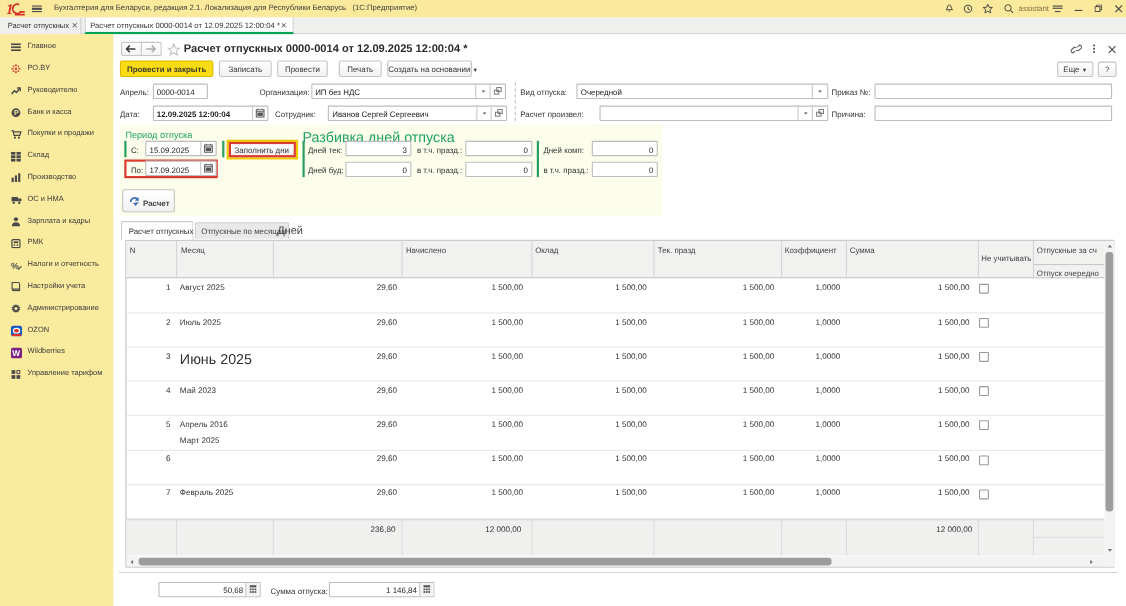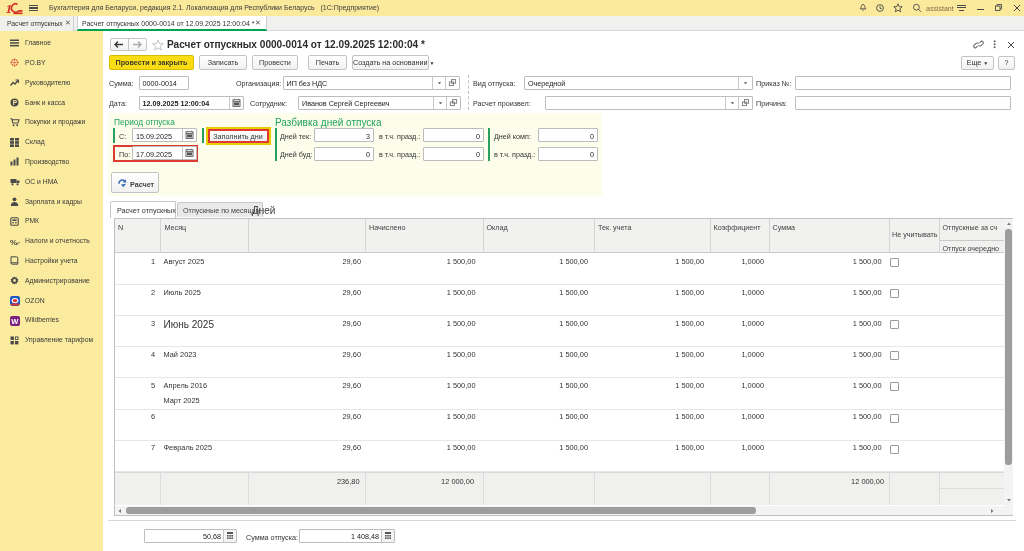--- a/index.html
+++ b/index.html
@@ -266,21 +266,21 @@
     </svg>
   </div>
 
 <div class="btn" style="left:109px;top:55px;width:85px;height:15px;background:#f9dc13;border-color:#d9bc00;font-weight:bold;color:#3c3c2c;line-height:13px;font-size:7.2px;">Провести и закрыть</div>
 <div class="btn" style="left:199px;top:55px;width:48px;height:15px;line-height:13px;">Записать</div>
 <div class="btn" style="left:252px;top:55px;width:46px;height:15px;line-height:13px;">Провести</div>
 <div class="btn" style="left:308px;top:55px;width:39px;height:15px;line-height:13px;">Печать</div>
 <div class="btn" style="left:352px;top:55px;width:77px;height:15px;line-height:13px;">Создать на основании <span style="font-size:5px;">▼</span></div>
 <div class="btn" style="left:961px;top:56px;width:33px;height:14px;line-height:12px;">Еще <span style="font-size:5px;">▼</span></div>
 <div class="btn" style="left:998px;top:56px;width:17px;height:14px;line-height:12px;">?</div>
-<div class="ab lbl" style="left:109px;top:79px;">Сумма:</div>
+<div class="ab lbl" style="left:109px;top:79px;">Апрель:</div>
 <div class="inp" style="left:138.5px;top:75.5px;width:50px;height:14px;">
     <span style="position:absolute;left:3px;top:2.5px;font-size:7.2px;color:#222;white-space:nowrap;">0000-0014</span>
   </div>
 <div class="ab lbl" style="left:236px;top:79px;">Организация:</div>
 <div class="inp" style="left:282.5px;top:75.5px;width:177px;height:14px;">
     <span style="position:absolute;left:3px;top:2.5px;font-size:7.2px;color:#222;white-space:nowrap;">ИП без НДС</span>
     <span style="position:absolute;right:13px;top:0;width:13px;height:12px;border-left:1px solid #c9c9c9;">
       <svg width="13" height="12" viewBox="0 0 13 12">
         <path d="M4.8 5.2 L6.5 7.2 L8.2 5.2 Z" fill="#555"></path>
       </svg>
@@ -350,21 +350,21 @@
           <rect x="3.4" y="5" width="4" height="3.6"></rect>
           <rect x="5.6" y="2.6" width="4" height="3.6"></rect>
         </g>
       </svg>
     </span>
   </div>
 <div class="ab lbl" style="left:756px;top:99px;">Причина:</div>
 <div class="inp" style="left:795px;top:95.5px;width:216px;height:14px;"></div>
 <div class="ab" style="left:108px;top:113px;width:494px;height:83px;background:#fcfdeb;"></div>
 <div class="ab g" style="left:114px;top:117px;font-size:8.3px;">Период отпуска</div>
-<div class="ab g" style="left:275px;top:117px;font-size:10px;">Разбивка дней отпуска</div>
+<div class="ab g" style="left:275px;top:117px;font-size:13px;">Разбивка дней отпуска</div>
 <div class="ab" style="left:113px;top:128px;width:2px;height:15px;background:#28a05f;"></div>
 <div class="ab" style="left:202px;top:128px;width:2px;height:15px;background:#28a05f;"></div>
 <div class="ab" style="left:275px;top:128px;width:2px;height:33px;background:#28a05f;"></div>
 <div class="ab" style="left:488px;top:128px;width:2px;height:33px;background:#28a05f;"></div>
 <div class="ab lbl" style="left:119px;top:131.5px;">С:</div>
 <div class="inp" style="left:132px;top:128px;width:65px;height:14px;">
     <span style="position:absolute;left:3px;top:2.5px;font-size:7.2px;color:#222;white-space:nowrap;">15.09.2025</span>
     <span style="position:absolute;right:0;top:0;width:13px;height:12px;border-left:1px solid #c9c9c9;">
       <svg width="13" height="12" viewBox="0 0 13 12">
         <g stroke="#555" fill="none" stroke-width="0.9">
@@ -433,21 +433,21 @@
 <div class="ab" style="left:177px;top:201.5px;width:86px;height:15.5px;background:#e9e9e9;border:1px solid #c8c8c8;border-bottom:none;border-radius:2px 2px 0 0;box-sizing:border-box;">
  <span style="position:absolute;left:5px;top:3.5px;font-size:7.2px;color:#444;white-space:nowrap;">Отпускные по месяцам</span>
 </div>
 <div class="ab" style="left:113.5px;top:217.5px;width:899.5px;height:298.0px;border:1px solid #c0c0c0;box-sizing:border-box;background:#fff;"></div>
 <div class="ab" style="left:114.5px;top:218.5px;width:897.5px;height:34.5px;background:#f1f1f0;border-bottom:1px solid #c9c9c9;box-sizing:border-box;"></div>
 <div class="ab" style="left:118px;top:222.5px;font-size:7.2px;color:#3f3f3f;white-space:nowrap;">N</div>
 <div class="ab" style="left:164.5px;top:222.5px;font-size:7.2px;color:#3f3f3f;white-space:nowrap;">Месяц</div>
 <div class="ab" style="left:252px;top:205px;font-size:10px;color:#3f3f3f;white-space:nowrap;">Дней</div>
 <div class="ab" style="left:369px;top:222.5px;font-size:7.2px;color:#3f3f3f;white-space:nowrap;">Начислено</div>
 <div class="ab" style="left:486.5px;top:222.5px;font-size:7.2px;color:#3f3f3f;white-space:nowrap;">Оклад</div>
-<div class="ab" style="left:598px;top:222.5px;font-size:7.2px;color:#3f3f3f;white-space:nowrap;">Тек. учета</div>
+<div class="ab" style="left:598px;top:222.5px;font-size:7.2px;color:#3f3f3f;white-space:nowrap;">Тек. празд</div>
 <div class="ab" style="left:713.5px;top:222.5px;font-size:7.2px;color:#3f3f3f;white-space:nowrap;">Коэффициент</div>
 <div class="ab" style="left:772.5px;top:222.5px;font-size:7.2px;color:#3f3f3f;white-space:nowrap;">Сумма</div>
 <div class="ab" style="left:892px;top:230px;font-size:7.2px;color:#3f3f3f;white-space:nowrap;">Не учитывать</div>
 <div class="ab" style="left:942.5px;top:222.5px;font-size:7.2px;color:#3f3f3f;white-space:nowrap;">Отпускные за сч</div>
 <div class="ab" style="left:938.5px;top:240px;width:65.5px;height:1px;background:#c9c9c9;"></div>
 <div class="ab" style="left:942.5px;top:243.5px;font-size:7.2px;color:#3f3f3f;white-space:nowrap;">Отпуск очередно</div>
 <div class="ab" style="left:160px;top:218.5px;width:1px;height:34.5px;background:#d5d5d5;"></div>
 <div class="ab" style="left:248px;top:218.5px;width:1px;height:34.5px;background:#d5d5d5;"></div>
 <div class="ab" style="left:365px;top:218.5px;width:1px;height:34.5px;background:#d5d5d5;"></div>
 <div class="ab" style="left:482.5px;top:218.5px;width:1px;height:34.5px;background:#d5d5d5;"></div>
@@ -470,21 +470,21 @@
 <div class="ab" style="left:163.5px;top:287.6px;font-size:7.4px;color:#333;white-space:nowrap;">Июль 2025</div>
 <div class="ab" style="left:301.0px;top:287.6px;width:60px;text-align:right;font-size:7.4px;color:#333;white-space:nowrap;">29,60</div>
 <div class="ab" style="left:415.5px;top:287.6px;width:60px;text-align:right;font-size:7.4px;color:#333;white-space:nowrap;">1 500,00</div>
 <div class="ab" style="left:528.0px;top:287.6px;width:60px;text-align:right;font-size:7.4px;color:#333;white-space:nowrap;">1 500,00</div>
 <div class="ab" style="left:644.0px;top:287.6px;width:60px;text-align:right;font-size:7.4px;color:#333;white-space:nowrap;">1 500,00</div>
 <div class="ab" style="left:704.0px;top:287.6px;width:60px;text-align:right;font-size:7.4px;color:#333;white-space:nowrap;">1,0000</div>
 <div class="ab" style="left:821.5px;top:287.6px;width:60px;text-align:right;font-size:7.4px;color:#333;white-space:nowrap;">1 500,00</div>
 <div class="ab" style="left:889.5px;top:289.1px;width:9px;height:9px;border:1px solid #9a9a9a;background:#fff;box-sizing:border-box;border-radius:1px;"></div>
 <div class="ab" style="left:114.5px;top:315.2px;width:889.5px;height:1px;background:#e7e7e7;"></div>
 <div class="ab" style="left:145px;top:318.7px;width:10px;text-align:right;font-size:7.4px;color:#333;">3</div>
-<div class="ab" style="left:163.5px;top:318.7px;font-size:10px;color:#333;white-space:nowrap;text-align:center;">Июнь 2025</div>
+<div class="ab" style="left:163.5px;top:318.7px;font-size:13px;color:#333;white-space:nowrap;text-align:center;">Июнь 2025</div>
 <div class="ab" style="left:301.0px;top:318.7px;width:60px;text-align:right;font-size:7.4px;color:#333;white-space:nowrap;">29,60</div>
 <div class="ab" style="left:415.5px;top:318.7px;width:60px;text-align:right;font-size:7.4px;color:#333;white-space:nowrap;">1 500,00</div>
 <div class="ab" style="left:528.0px;top:318.7px;width:60px;text-align:right;font-size:7.4px;color:#333;white-space:nowrap;">1 500,00</div>
 <div class="ab" style="left:644.0px;top:318.7px;width:60px;text-align:right;font-size:7.4px;color:#333;white-space:nowrap;">1 500,00</div>
 <div class="ab" style="left:704.0px;top:318.7px;width:60px;text-align:right;font-size:7.4px;color:#333;white-space:nowrap;">1,0000</div>
 <div class="ab" style="left:821.5px;top:318.7px;width:60px;text-align:right;font-size:7.4px;color:#333;white-space:nowrap;">1 500,00</div>
 <div class="ab" style="left:889.5px;top:320.2px;width:9px;height:9px;border:1px solid #9a9a9a;background:#fff;box-sizing:border-box;border-radius:1px;"></div>
 <div class="ab" style="left:114.5px;top:346.3px;width:889.5px;height:1px;background:#e7e7e7;"></div>
 <div class="ab" style="left:145px;top:349.8px;width:10px;text-align:right;font-size:7.4px;color:#333;">4</div>
 <div class="ab" style="left:163.5px;top:349.8px;font-size:7.4px;color:#333;white-space:nowrap;">Май 2023</div>
@@ -580,21 +580,21 @@
           <rect x="7.4" y="5" width="1.6" height="1.6"></rect>
           <rect x="3" y="7.4" width="1.6" height="1.6"></rect>
           <rect x="5.2" y="7.4" width="1.6" height="1.6"></rect>
           <rect x="7.4" y="7.4" width="1.6" height="1.6"></rect>
         </g>
       </svg>
     </span>
   </div>
 <div class="ab lbl" style="left:246px;top:533px;">Сумма отпуска:</div>
 <div class="inp" style="left:299px;top:528.5px;width:96px;height:14px;">
-    <span style="position:absolute;right:15px;top:2.5px;font-size:7.2px;color:#222;white-space:nowrap;">1 408,48</span>
+    <span style="position:absolute;right:15px;top:2.5px;font-size:7.2px;color:#222;white-space:nowrap;">1 146,84</span>
     <span style="position:absolute;right:0;top:0;width:12px;height:12px;border-left:1px solid #c9c9c9;background:#f4f4f4;">
       <svg width="12" height="12" viewBox="0 0 12 12">
         <g fill="#555">
           <rect x="3" y="2" width="6" height="2"></rect>
           <rect x="3" y="5" width="1.6" height="1.6"></rect>
           <rect x="5.2" y="5" width="1.6" height="1.6"></rect>
           <rect x="7.4" y="5" width="1.6" height="1.6"></rect>
           <rect x="3" y="7.4" width="1.6" height="1.6"></rect>
           <rect x="5.2" y="7.4" width="1.6" height="1.6"></rect>
           <rect x="7.4" y="7.4" width="1.6" height="1.6"></rect>

